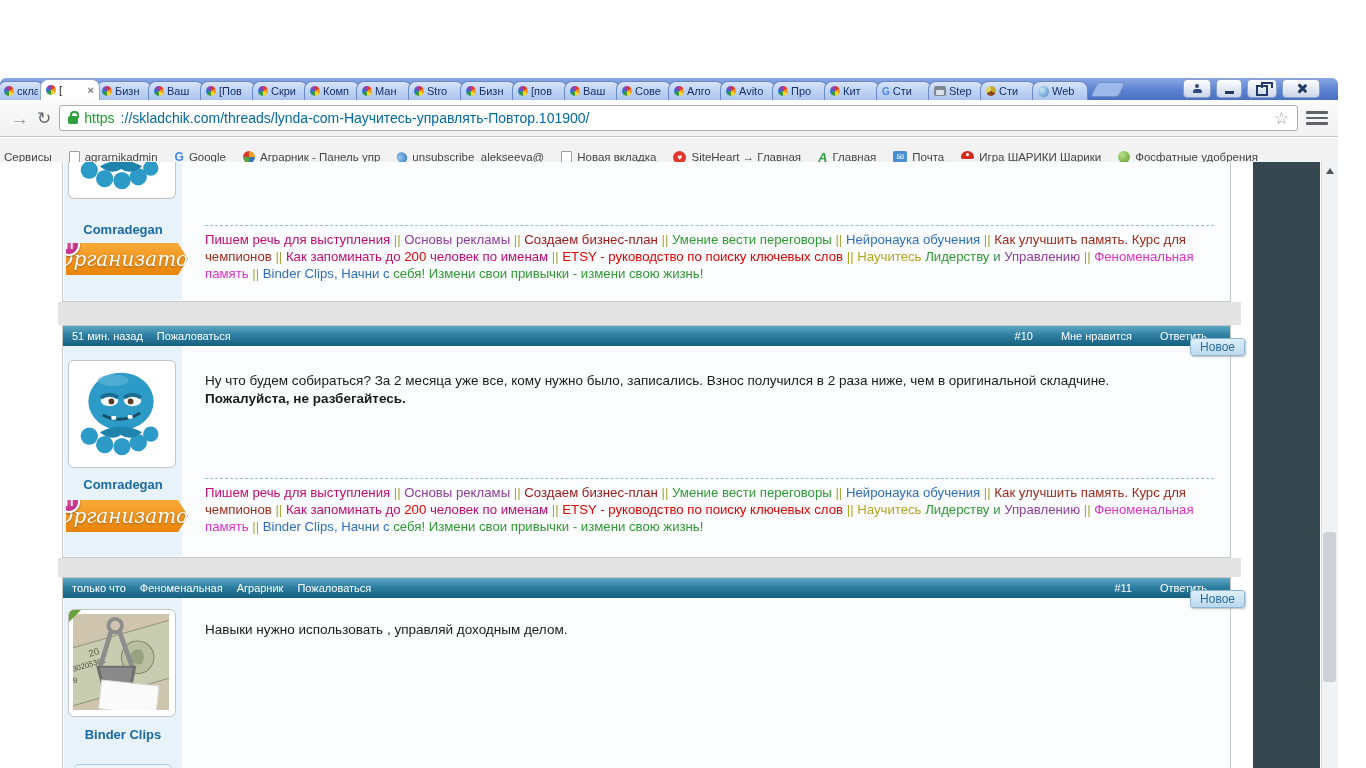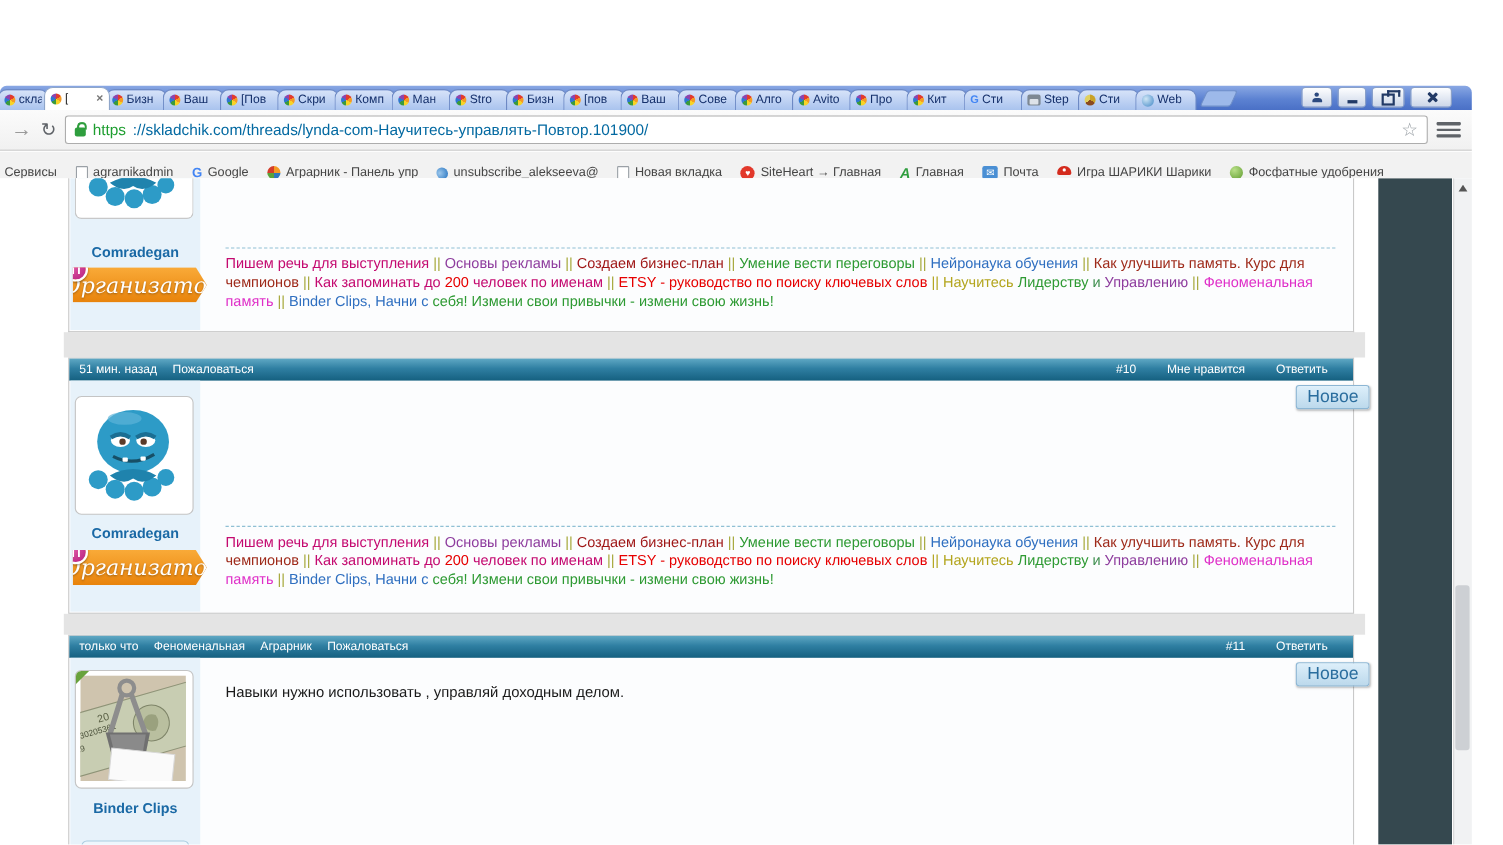--- a/index.html
+++ b/index.html
@@ -95,23 +95,23 @@
   .post{position:absolute;left:62px;width:1169px;background:#fcfdfe;border:1px solid #c9c9c9;box-sizing:border-box;}
   .post-top{top:-1px;height:141px;border-top:none;}
   .post-10{top:163px;height:233px;}
   .post-11{top:415px;height:210px;}
 
   .post-header{position:absolute;left:0;top:0;right:0;height:20px;box-sizing:border-box;
     background:linear-gradient(#5fa8c4 0%,#2f7fa2 45%,#156080 100%);
     display:flex;align-items:center;padding:0 9px;font-size:11px;color:#fff;}
   .hlink{margin-right:14px;color:#fff;}
   .hright{margin-left:auto;display:flex;gap:14px;}
-  .new-badge{position:absolute;top:24px;right:-15px;z-index:5;
+  .new-badge{position:absolute;top:12px;right:-15px;z-index:5;
     background:linear-gradient(#ddeffa,#bcd9ec);border:1px solid #8cb6d4;border-radius:3px;
-    color:#2a6d9e;font-size:16px;padding:1px 9px;box-shadow:1px 1px 2px rgba(0,0,0,.25);}
+    color:#2a6d9e;font-size:12px;padding:1px 9px;box-shadow:1px 1px 2px rgba(0,0,0,.25);}
 
   .usercol{position:absolute;left:1px;width:118px;background:#e7f2fa;bottom:1px;}
   .post-top .usercol{top:0;}
   .post-10 .usercol,.post-11 .usercol{top:20px;}
   .avatar-box{position:absolute;left:4px;width:108px;height:108px;background:#fff;
     border:1px solid #c4c4c4;border-radius:6px;box-sizing:border-box;padding:4px;overflow:hidden;}
   .post-top .avatar-box{top:0;height:38px;border-top:none;border-radius:0 0 6px 6px;}
   .post-top .avatar-box svg{position:absolute;left:4px;top:-62px;}
   .post-10 .avatar-box{top:14px;}
   .post-11 .avatar-box{top:11px;}
@@ -390,20 +390,24 @@
             <rect x="40" y="53" width="5" height="4" rx="1" fill="#fff"></rect>
               <rect x="57" y="52" width="5" height="4" rx="1" fill="#fff"></rect>
           </svg>
         </div>
         <a class="username">Comradegan</a>
         <div class="ribbon">
           <span class="p-badge">П</span>
           <span class="ribbon-text">Организатор</span>
         </div>
       </div>
+      <div class="message">
+        <div>Ну что будем собираться? За 2 месяца уже все, кому нужно было, записались. Взнос получился в 2 раза ниже, чем в оригинальной складчине.</div>
+        <div class="bold-line">Пожалуйста, не разбегайтесь.</div>
+      </div>
       <div class="sig"><span style="color: rgb(196, 10, 112);">Пишем речь для выступления</span><span style="color: rgb(166, 168, 59);"> || </span><span style="color: rgb(142, 61, 158);">Основы рекламы</span><span style="color: rgb(166, 168, 59);"> || </span><span style="color: rgb(158, 21, 21);">Создаем бизнес-план</span><span style="color: rgb(166, 168, 59);"> || </span><span style="color: rgb(46, 154, 51);">Умение вести переговоры</span><span style="color: rgb(166, 168, 59);"> || </span><span style="color: rgb(47, 111, 192);">Нейронаука обучения</span><span style="color: rgb(166, 168, 59);"> || </span><span style="color: rgb(158, 42, 26);">Как улучшить память. Курс для чемпионов</span><span style="color: rgb(166, 168, 59);"> || </span><span style="color: rgb(196, 10, 112);">Как запоминать до </span><span style="color: rgb(230, 0, 0);">200</span><span style="color: rgb(196, 10, 112);"> человек по именам</span><span style="color: rgb(166, 168, 59);"> || </span><span style="color: rgb(230, 0, 0);">ETSY - руководство по поиску ключевых слов</span><span style="color: rgb(179, 165, 30);"> || </span><span style="color: rgb(179, 165, 30);">Научитесь </span><span style="color: rgb(46, 154, 51);">Лидерству</span><span style="color: rgb(63, 143, 79);"> и </span><span style="color: rgb(142, 61, 158);">Управлению</span><span style="color: rgb(166, 168, 59);"> || </span><span style="color: rgb(223, 48, 200);">Феноменальная память</span><span style="color: rgb(166, 168, 59);"> || </span><span style="color: rgb(47, 111, 192);">Binder Clips, Начни с </span><span style="color: rgb(46, 154, 51);">себя! Измени свои привычки - измени свою жизнь!</span></div>
     </div>
 
     <div class="post post-11">
       <div class="post-header">
         <a class="hlink">только что</a>
         <a class="hlink">Феноменальная</a>
         <a class="hlink">Аграрник</a>
         <a class="hlink">Пожаловаться</a>
         <span class="hright">

